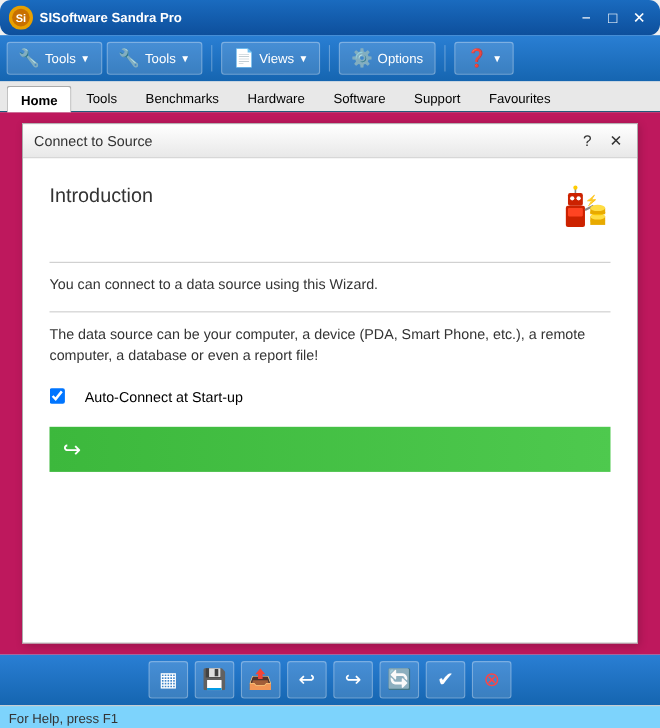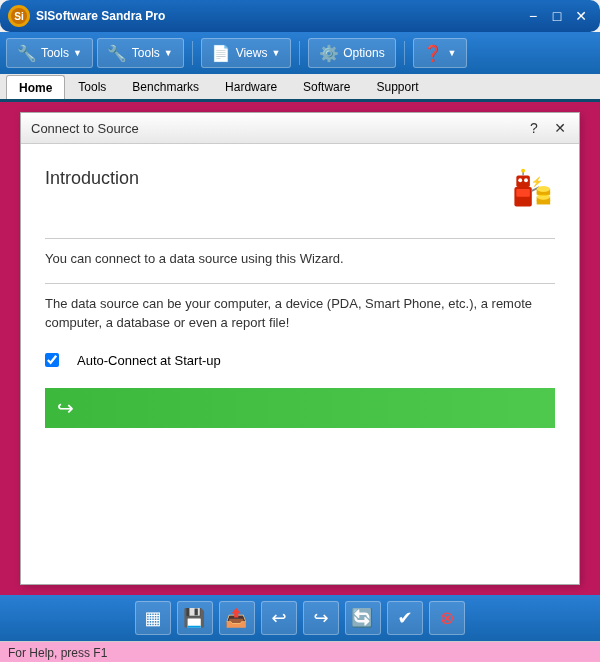--- a/index.html
+++ b/index.html
@@ -81,23 +81,23 @@
     }
     .toolbar-icon {
       font-size: 16px;
     }
     .chevron { font-size: 9px; }
 
     
     .nav-tabs {
       background: #e8e8e8;
       display: flex;
-      align-items: center;
+      align-items: flex-end;
       padding: 0 6px;
-      border-bottom: 3px solid #0c4a6e;
+      border-bottom: 1px solid #0c4a6e;
       height: 28px;
     }
     .nav-tab {
       padding: 4px 12px;
       font-size: 12px;
       cursor: pointer;
       border: 1px solid transparent;
       border-bottom: none;
       border-radius: 3px 3px 0 0;
       background: transparent;
@@ -252,21 +252,21 @@
       cursor: pointer;
       display: flex;
       align-items: center;
       justify-content: center;
       font-size: 18px;
       color: white;
     }
 
     
     .statusbar {
-      background: #f9a8d4;
+      background: #7dd3fc;
       border-top: 1px solid #ccc;
       padding: 3px 8px;
       font-size: 12px;
       color: #333;
       height: 22px;
       display: flex;
       align-items: center;
     }
 
     
@@ -323,20 +323,21 @@
   </button>
 </div>
 
 <div class="nav-tabs">
   <div class="nav-tab active">Home</div>
   <div class="nav-tab">Tools</div>
   <div class="nav-tab">Benchmarks</div>
   <div class="nav-tab">Hardware</div>
   <div class="nav-tab">Software</div>
   <div class="nav-tab">Support</div>
+  <div class="nav-tab">Favourites</div>
 </div>
 
 <div class="main-content">
 
   <div class="dialog">
 
     <div class="dialog-titlebar">
       <span class="dialog-title-text">Connect to Source</span>
       <div class="dialog-controls">
         <span class="dialog-help-btn">?</span>

